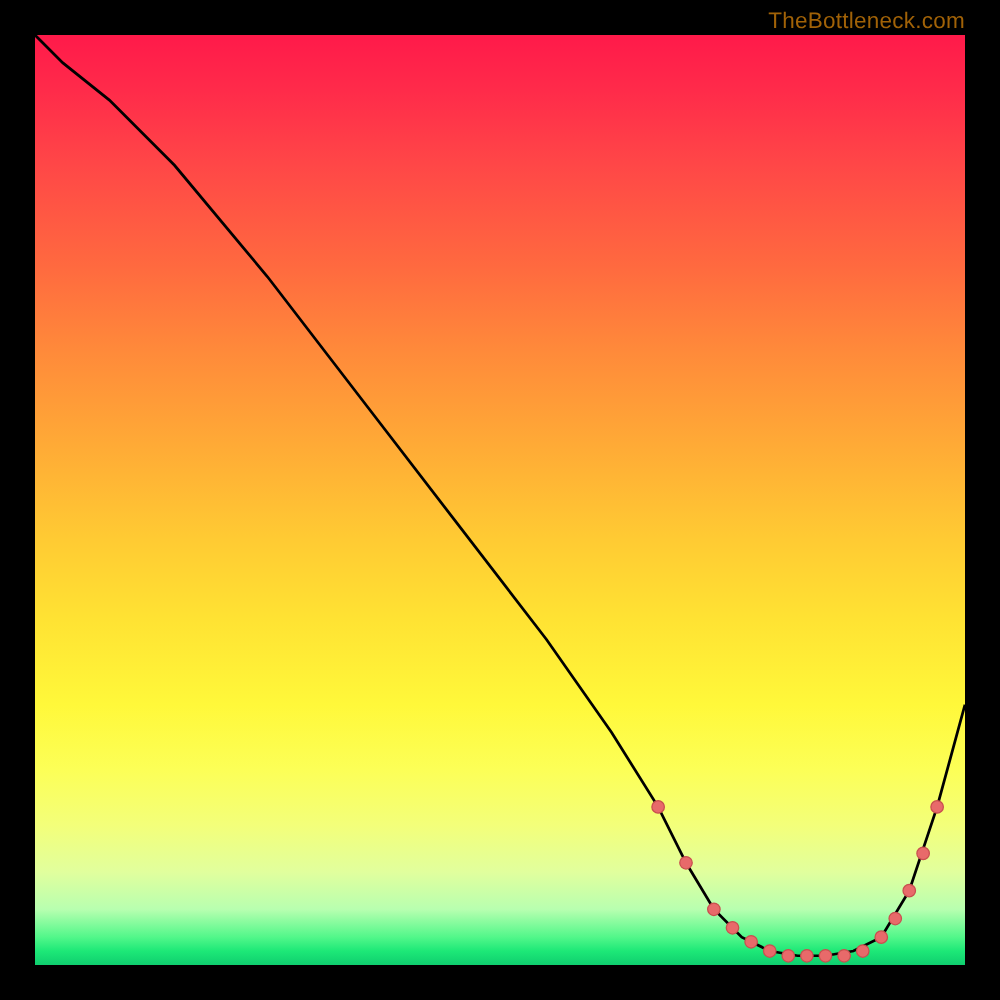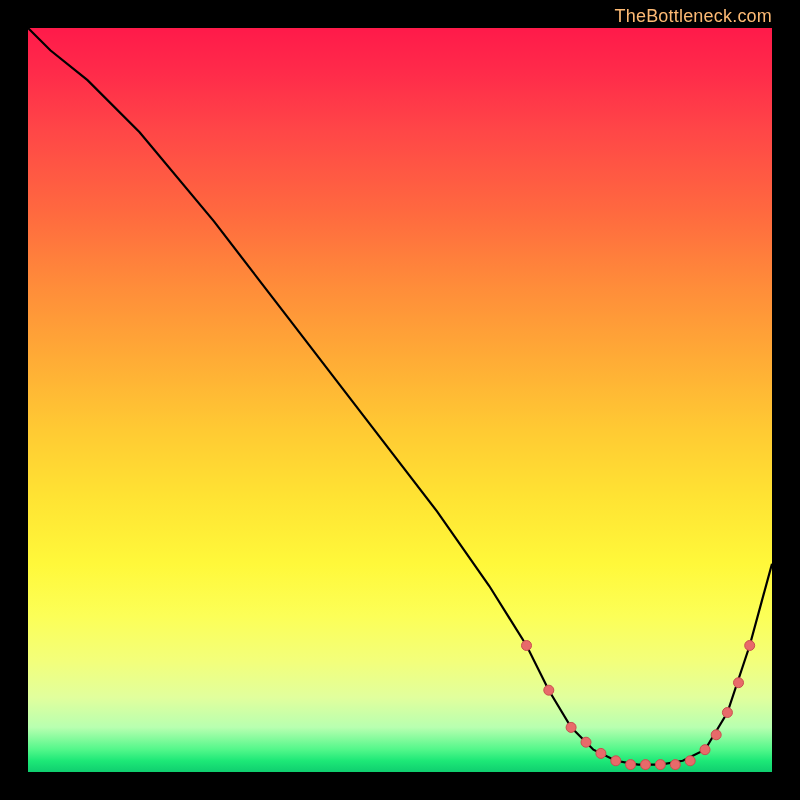--- a/index.html
+++ b/index.html
@@ -44,21 +44,21 @@
     inset: 0;
     width: 100%;
     height: 100%;
   }
   .watermark {
     position: absolute;
     top: 6px;
     right: 28px;
     font-family: Arial, Helvetica, sans-serif;
     font-size: 18px;
-    color: #fdba74;
+    color: #a16207;
     letter-spacing: 0.2px;
   }
 </style>
 </head>
 <body>
 <div class="frame">
 
   <div class="watermark">
     <span>TheBottleneck.com</span>
   </div>

